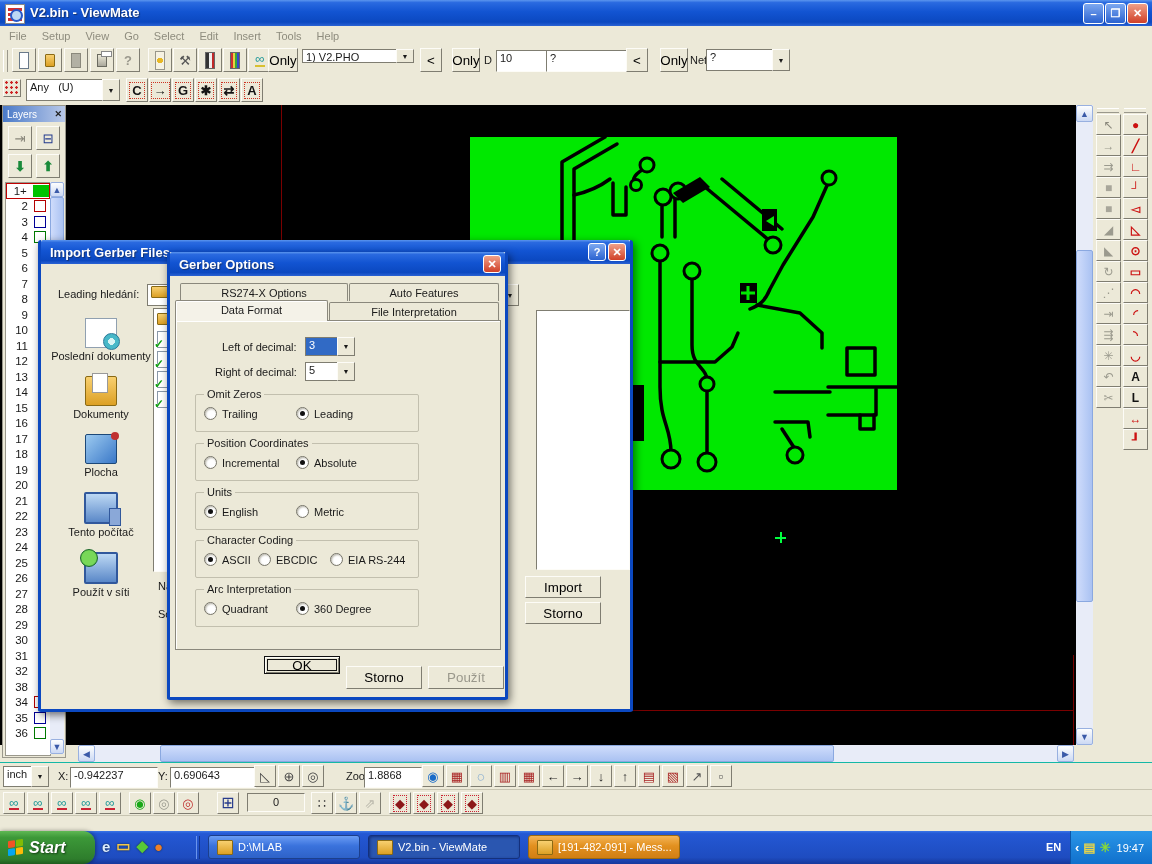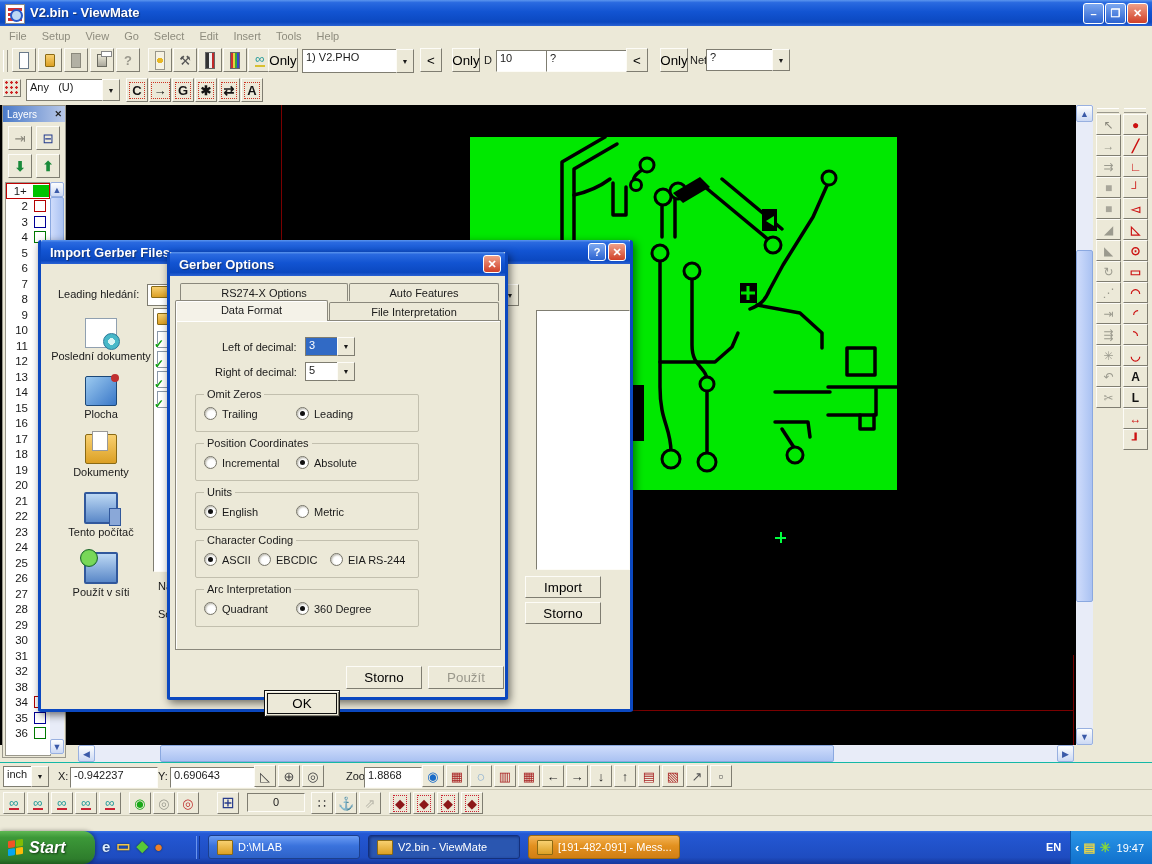--- a/index.html
+++ b/index.html
@@ -158,21 +158,21 @@
         <button class="tbb r btn i-pal">
           <span class="mini"></span>
         </button>
         <button class="tbb r btn i-meas">
           <span class="mini">∞</span>
         </button>
     </div>
     <button class="a r c btn" style="left:268px;top:2px;width:30px;height:24px">
         <span>Only</span>
       </button>
-    <div class="a combo" style="left:302px;top:3px;width:112px;height:24px;box-sizing:border-box">
+    <div class="a combo" style="left:302px;top:3px;width:112px;height:14px;box-sizing:border-box">
       <span class="val">1) V2.PHO</span>
         <span class="carr">▼</span>
     </div>
     <button class="a r c btn" style="left:420px;top:2px;width:22px;height:24px">
         <span>&lt;</span>
       </button>
     <button class="a r c btn" style="left:452px;top:2px;width:28px;height:24px">
         <span>Only</span>
       </button>
     <span class="a" style="left:484px;top:8px">D</span>
@@ -578,22 +578,22 @@
       </div>
     </div>
     <span class="a" style="left:17px;top:48px">Leading hledání:</span>
     <div class="a combo" style="left:106px;top:44px;width:372px;height:22px">
       <span class="val"><span style="display:inline-block;width:15px;height:10px;background:linear-gradient(#f8d070,#dca024);border:1px solid #8a6a14;border-radius:1px"></span></span>
       <span class="carr">▼</span>
     </div>
 
     <div class="a" style="left:8px;top:70px;width:104px;height:380px;display:flex;flex-direction:column;gap:14px;align-items:center;padding-top:8px">
       <div class="place btn pl-recent"><span class="plicon"></span><div>Poslední dokumenty</div></div>
+        <div class="place btn pl-docs"><span class="plicon"></span><div>Dokumenty</div></div>
         <div class="place btn pl-desktop"><span class="plicon"></span><div>Plocha</div></div>
-        <div class="place btn pl-docs"><span class="plicon"></span><div>Dokumenty</div></div>
         <div class="place btn pl-comp"><span class="plicon"></span><div>Tento počítač</div></div>
         <div class="place btn pl-net"><span class="plicon"></span><div>Použít v síti</div></div>
     </div>
 
     <div class="a s" style="left:112px;top:68px;width:234px;height:262px">
       <div style="padding:2px 0 0 3px">
         <div style="width:15px;height:10px;background:linear-gradient(#f8d070,#dca024);border:1px solid #8a6a14;border-radius:1px;margin:2px 0 6px"></div>
         <div class="doc"></div>
         <div class="doc"></div>
         <div class="doc"></div>
@@ -659,21 +659,21 @@
       <span class="a btn" style="left:8px;top:12px"><span class="rad on"></span><span>ASCII</span></span>
       <span class="a btn" style="left:62px;top:12px"><span class="rad"></span><span>EBCDIC</span></span>
       <span class="a btn" style="left:134px;top:12px"><span class="rad"></span><span>EIA RS-244</span></span>
     </div>
     <div class="grp" style="left:25px;top:337px;width:222px;height:36px">
       <span class="grplab">Arc Interpretation</span>
       <span class="a btn" style="left:8px;top:12px"><span class="rad"></span><span>Quadrant</span></span>
       <span class="a btn" style="left:100px;top:12px"><span class="rad on"></span><span>360 Degree</span></span>
     </div>
 
-    <button class="a r c btn" style="left:94px;top:438px;width:76px;height:27px;outline:1px solid #111;outline-offset:-4px;border-color:#111 #111 #111 #111;box-shadow:inset 1px 1px 0 #fdfcf7, inset -1px -1px 0 #7f7d71">
+    <button class="a r c btn" style="left:94px;top:404px;width:76px;height:18px;outline:1px solid #111;outline-offset:-4px;border-color:#111 #111 #111 #111;box-shadow:inset 1px 1px 0 #fdfcf7, inset -1px -1px 0 #7f7d71">
         <span>OK</span>
       </button>
     <button class="a r c btn" style="left:176px;top:414px;width:76px;height:23px">
         <span>Storno</span>
       </button>
     <button class="a r c btn" style="left:258px;top:414px;width:76px;height:23px;color:#9a988c">
         <span>Použít</span>
       </button>
   </div>
 

